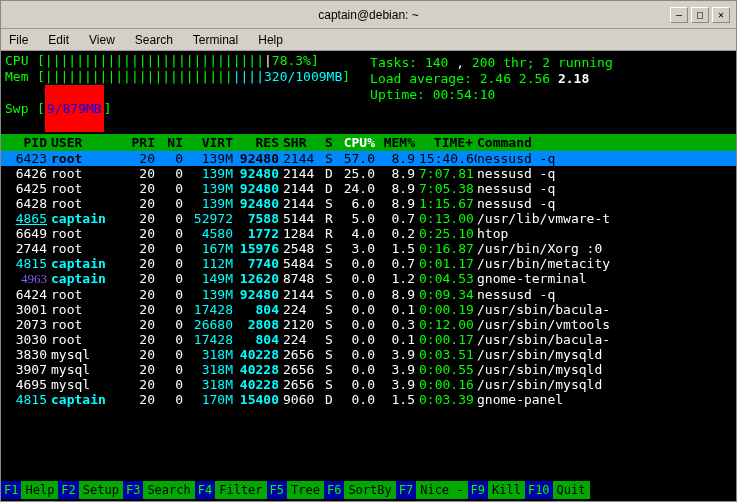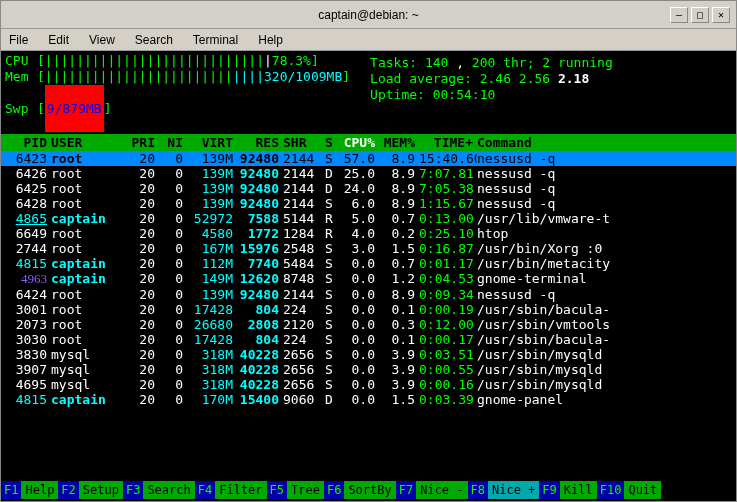--- a/index.html
+++ b/index.html
@@ -548,24 +548,20 @@
       </span>
       <span class="bottom-key">
         <span class="key-num">F6</span>
         <span class="key-label">SortBy</span>
       </span>
       <span class="bottom-key">
         <span class="key-num">F7</span>
         <span class="key-label">Nice -</span>
       </span>
       <span class="bottom-key">
-        <span class="key-num">F8</span>
-        <span class="key-label-cyan">Nice +</span>
-      </span>
-      <span class="bottom-key">
         <span class="key-num">F9</span>
         <span class="key-label">Kill</span>
       </span>
       <span class="bottom-key">
         <span class="key-num">F10</span>
         <span class="key-label">Quit</span>
       </span>
     </div>
 </div>
 

